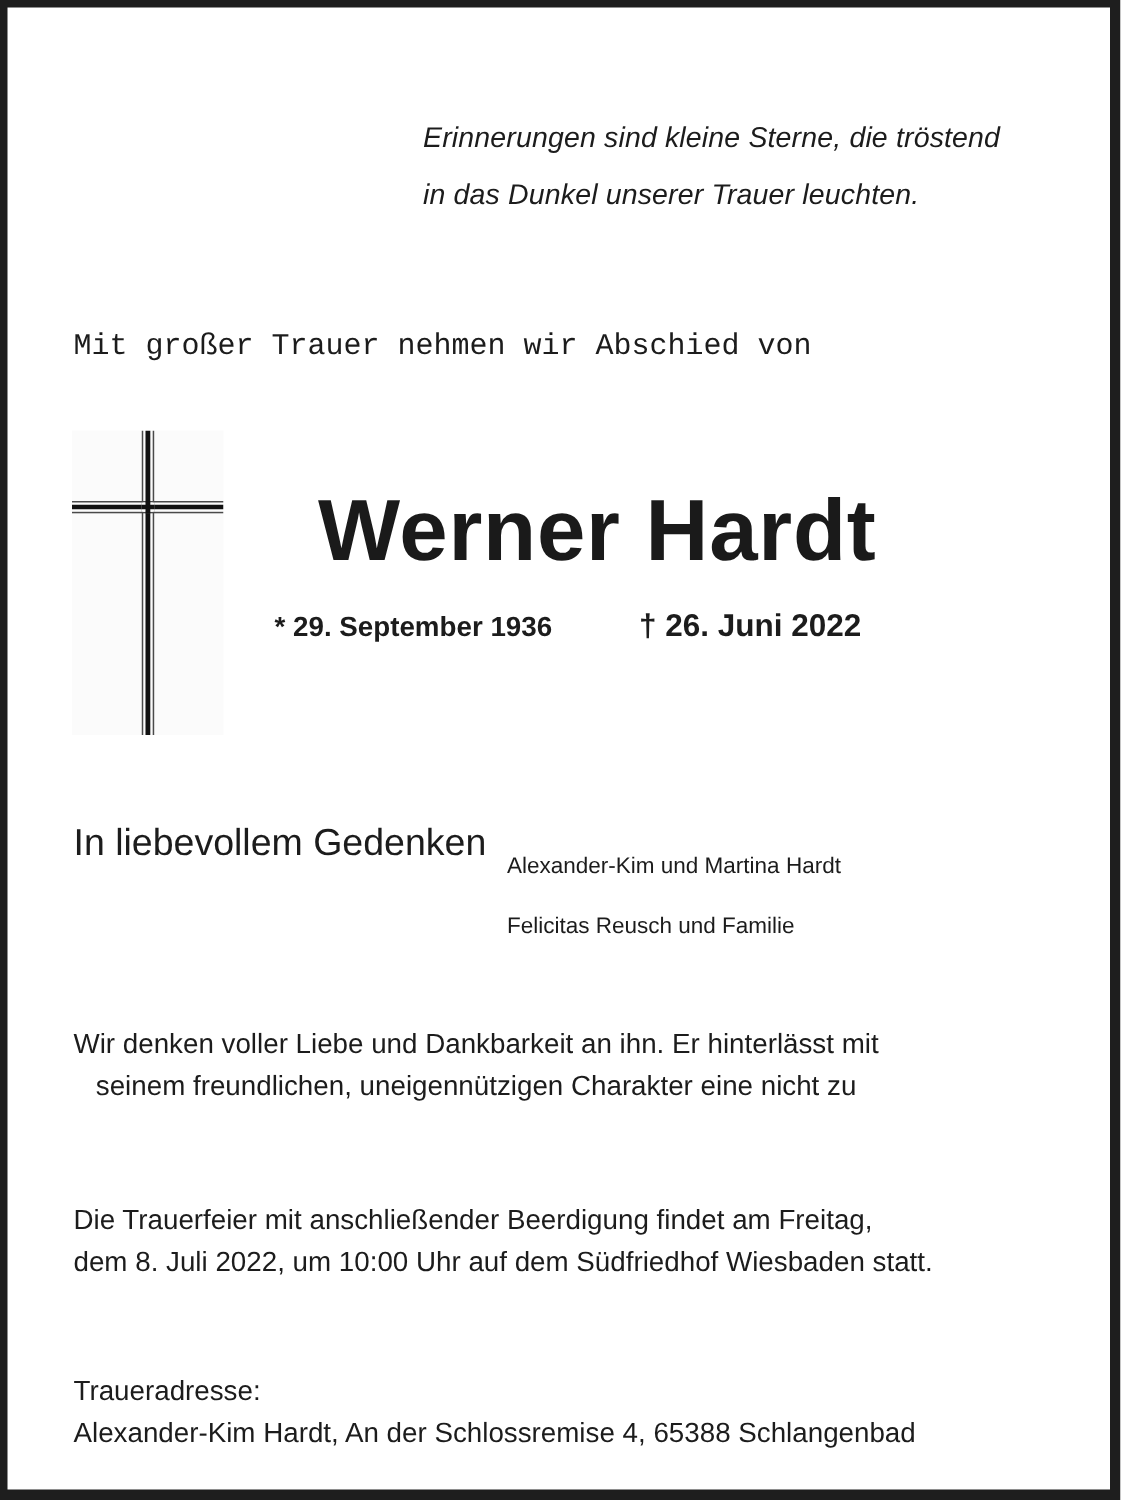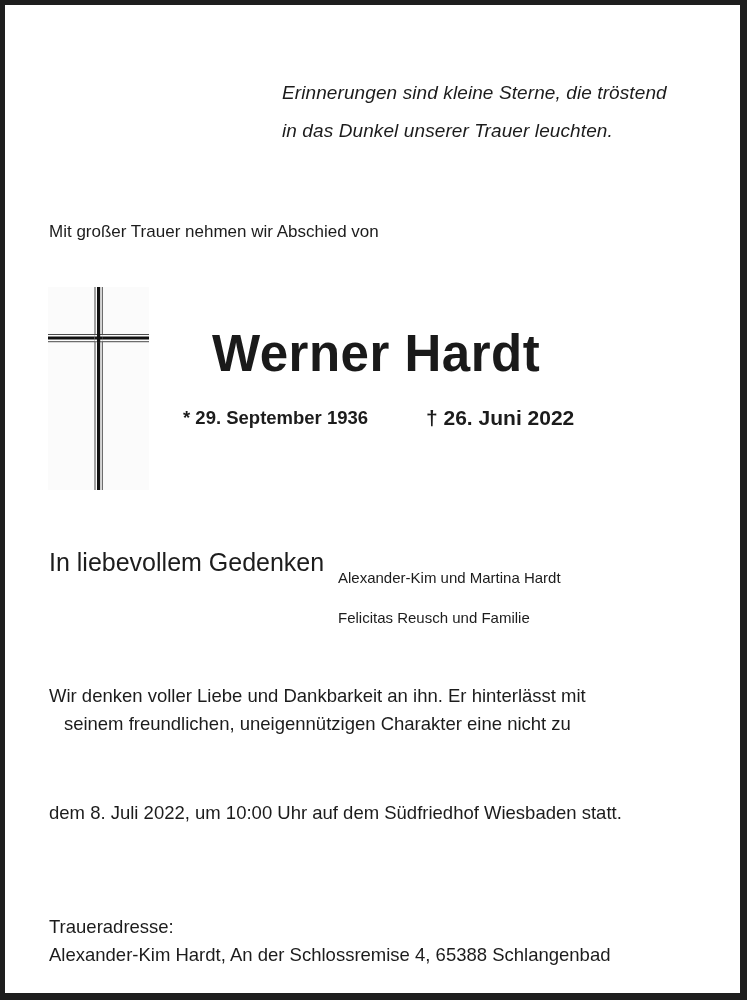--- a/index.html
+++ b/index.html
@@ -35,37 +35,38 @@
       font-style: italic;
       line-height: 38px;
       letter-spacing: 0.1px;
       color: #1c1c1c;
     }
     .quote div { height: 38px; }
 
     .intro {
       left: 49px;
       top: 220px;
-      font-size: 17px;
+      font-size: 20px;
       line-height: 24px;
+      font-family: Liberation Mono, monospace;
     }
 
     .cross-box {
       left: 48px;
       top: 287px;
       width: 101px;
       height: 203px;
       background: #fbfbfb;
     }
     .cross-box svg { display: block; }
 
     .name {
       left: 212px;
       top: 326px;
-      font-size: 51px;
+      font-size: 58px;
       font-weight: bold;
       line-height: 56px;
       letter-spacing: 0.5px;
       color: #1a1a1a;
     }
 
     .born {
       left: 183px;
       top: 406px;
       font-size: 18.5px;
@@ -143,19 +144,20 @@
   <div>Alexander-Kim und Martina Hardt</div>
   <div>Felicitas Reusch und Familie</div>
 </div>
 
 <div class="abs para para1">
   <div>Wir denken voller Liebe und Dankbarkeit an ihn. Er hinterlässt mit</div>
   <div>seinem freundlichen, uneigennützigen Charakter eine nicht zu</div>
 </div>
 
 <div class="abs para para2">
+  <div>Die Trauerfeier mit anschließender Beerdigung findet am Freitag,</div>
   <div>dem 8. Juli 2022, um 10:00 Uhr auf dem Südfriedhof Wiesbaden statt.</div>
 </div>
 
 <div class="abs para para3">
   <div>Traueradresse:</div>
   <div>Alexander-Kim Hardt, An der Schlossremise 4, 65388 Schlangenbad</div>
 </div>
 
 </body></html>

